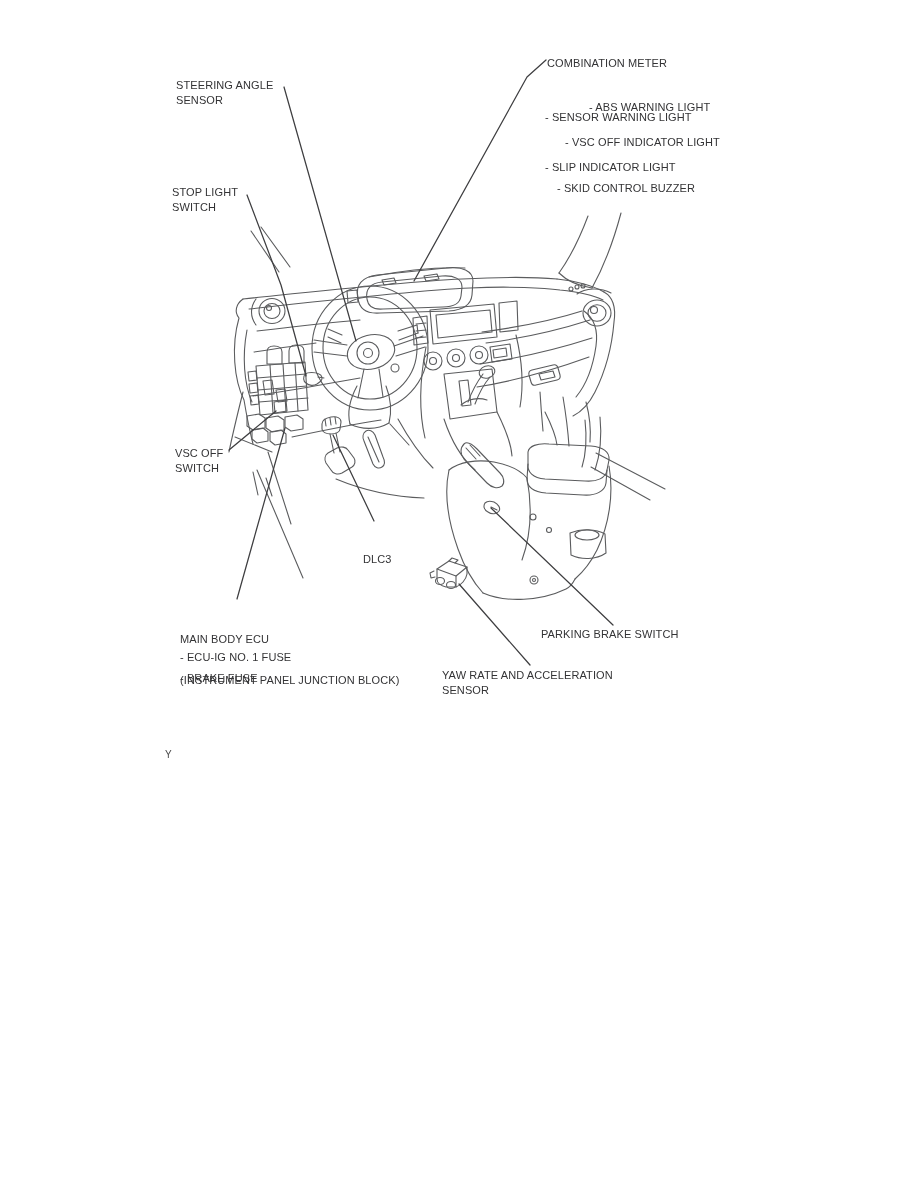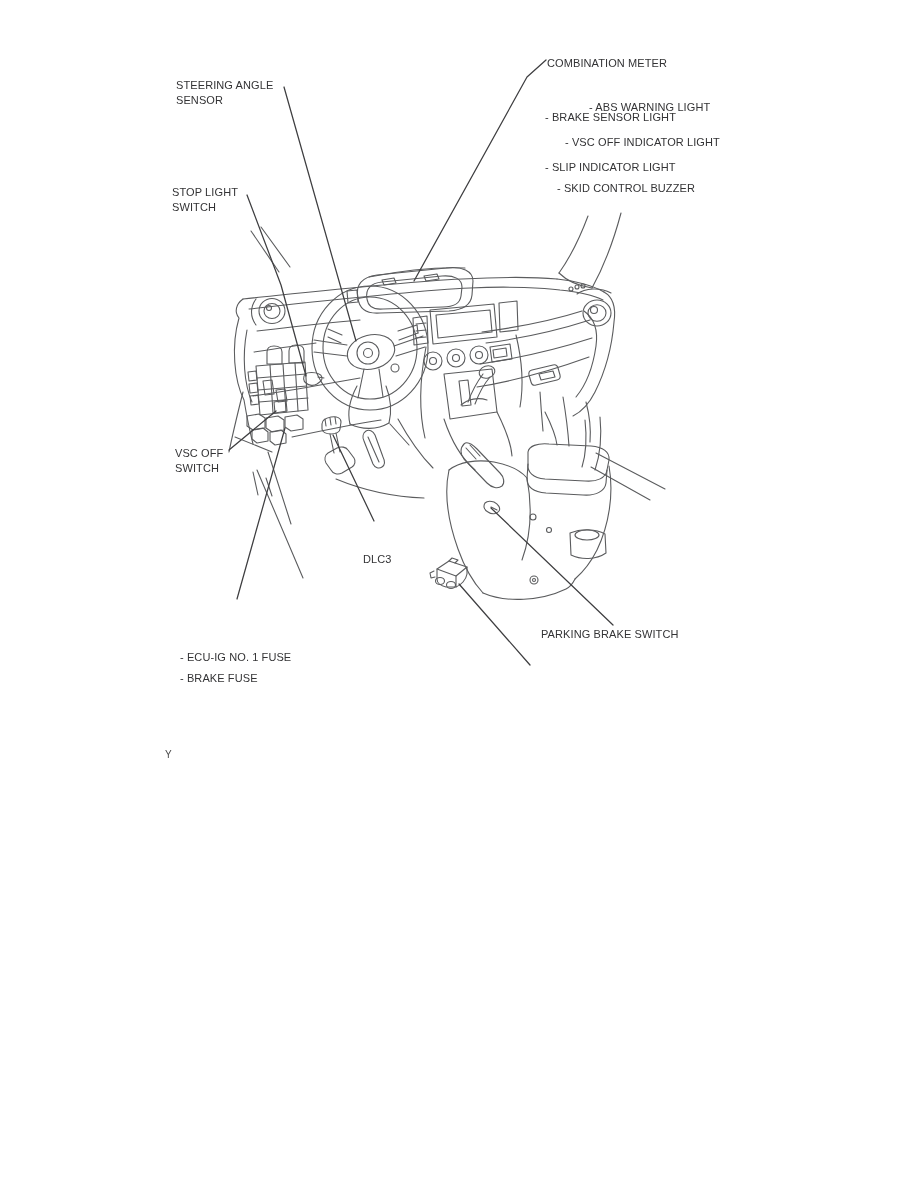--- a/index.html
+++ b/index.html
@@ -227,29 +227,34 @@
       <path d="M459,584 L530,665" data-name="leader-yaw-rate-sensor"></path>
     </g>
   </svg>
 
   <div class="lbl" style="left:176px;top:78px;width:112px;" data-name="label-steering-angle-sensor">STEERING ANGLE SENSOR</div>
 
   <div class="lbl" style="left:172px;top:185px;width:85px;" data-name="label-stop-light-switch">STOP LIGHT SWITCH</div>
 
   <div class="lbl" style="left:547px;top:56px;" data-name="label-combination-meter">COMBINATION METER</div>
   <div class="lbl" style="left:545px;top:100px;margin-left:44px;" data-name="label-abs-warning-light">- ABS WARNING LIGHT</div>
-  <div class="lbl" style="left:545px;top:110px;" data-name="label-brake-warning-light">- BRAKE SENSOR LIGHT</div>
+  <div class="lbl" style="left:545px;top:110px;" data-name="label-brake-warning-light">- SENSOR WARNING LIGHT</div>
   <div class="lbl" style="left:545px;top:135px;margin-left:20px;" data-name="label-vsc-off-indicator-light">- VSC OFF INDICATOR LIGHT</div>
   <div class="lbl" style="left:545px;top:160px;" data-name="label-slip-indicator-light">- SLIP INDICATOR LIGHT</div>
   <div class="lbl" style="left:557px;top:181px;" data-name="label-skid-control-buzzer">- SKID CONTROL BUZZER</div>
 
   <div class="lbl" style="left:175px;top:446px;width:62px;" data-name="label-vsc-off-switch">VSC OFF SWITCH</div>
 
   <div class="lbl" style="left:363px;top:552px;" data-name="label-dlc3">DLC3</div>
 
+  <div class="lbl tight" style="left:180px;top:606px;" data-name="label-main-body-ecu">
+    <div data-name="label-main-body-ecu-title">MAIN BODY ECU</div>
+    <div data-name="label-main-body-ecu-subtitle">(INSTRUMENT PANEL JUNCTION BLOCK)</div>
+  </div>
   <div class="lbl" style="left:180px;top:650px;text-align:center;" data-name="label-ecu-ig-no1-fuse">- ECU-IG NO. 1 FUSE</div>
   <div class="lbl" style="left:180px;top:671px;" data-name="label-stop-fuse">- BRAKE FUSE</div>
 
   <div class="lbl" style="left:541px;top:627px;" data-name="label-parking-brake-switch">PARKING BRAKE SWITCH</div>
 
+  <div class="lbl" style="left:442px;top:668px;width:192px;" data-name="label-yaw-rate-acceleration-sensor">YAW RATE AND ACCELERATION SENSOR</div>
 
   <div class="stray" style="left:165px;top:749px;" data-name="stray-page-mark">Y</div>
 </div>
 
 </body></html>

